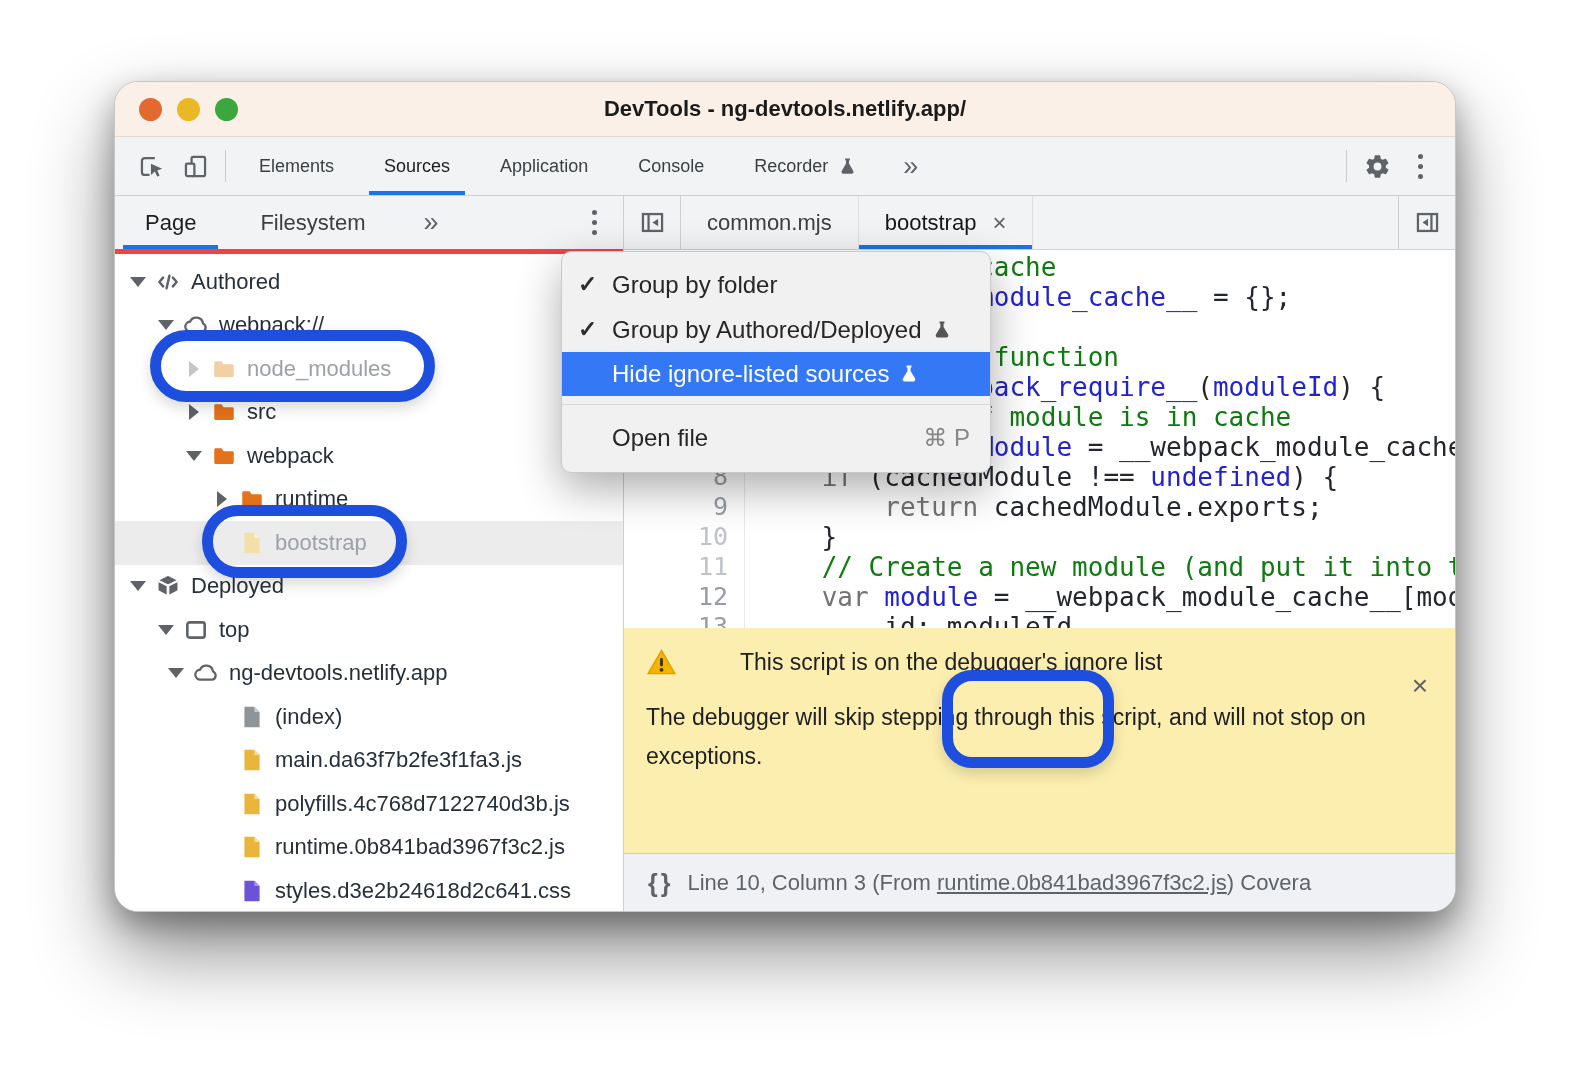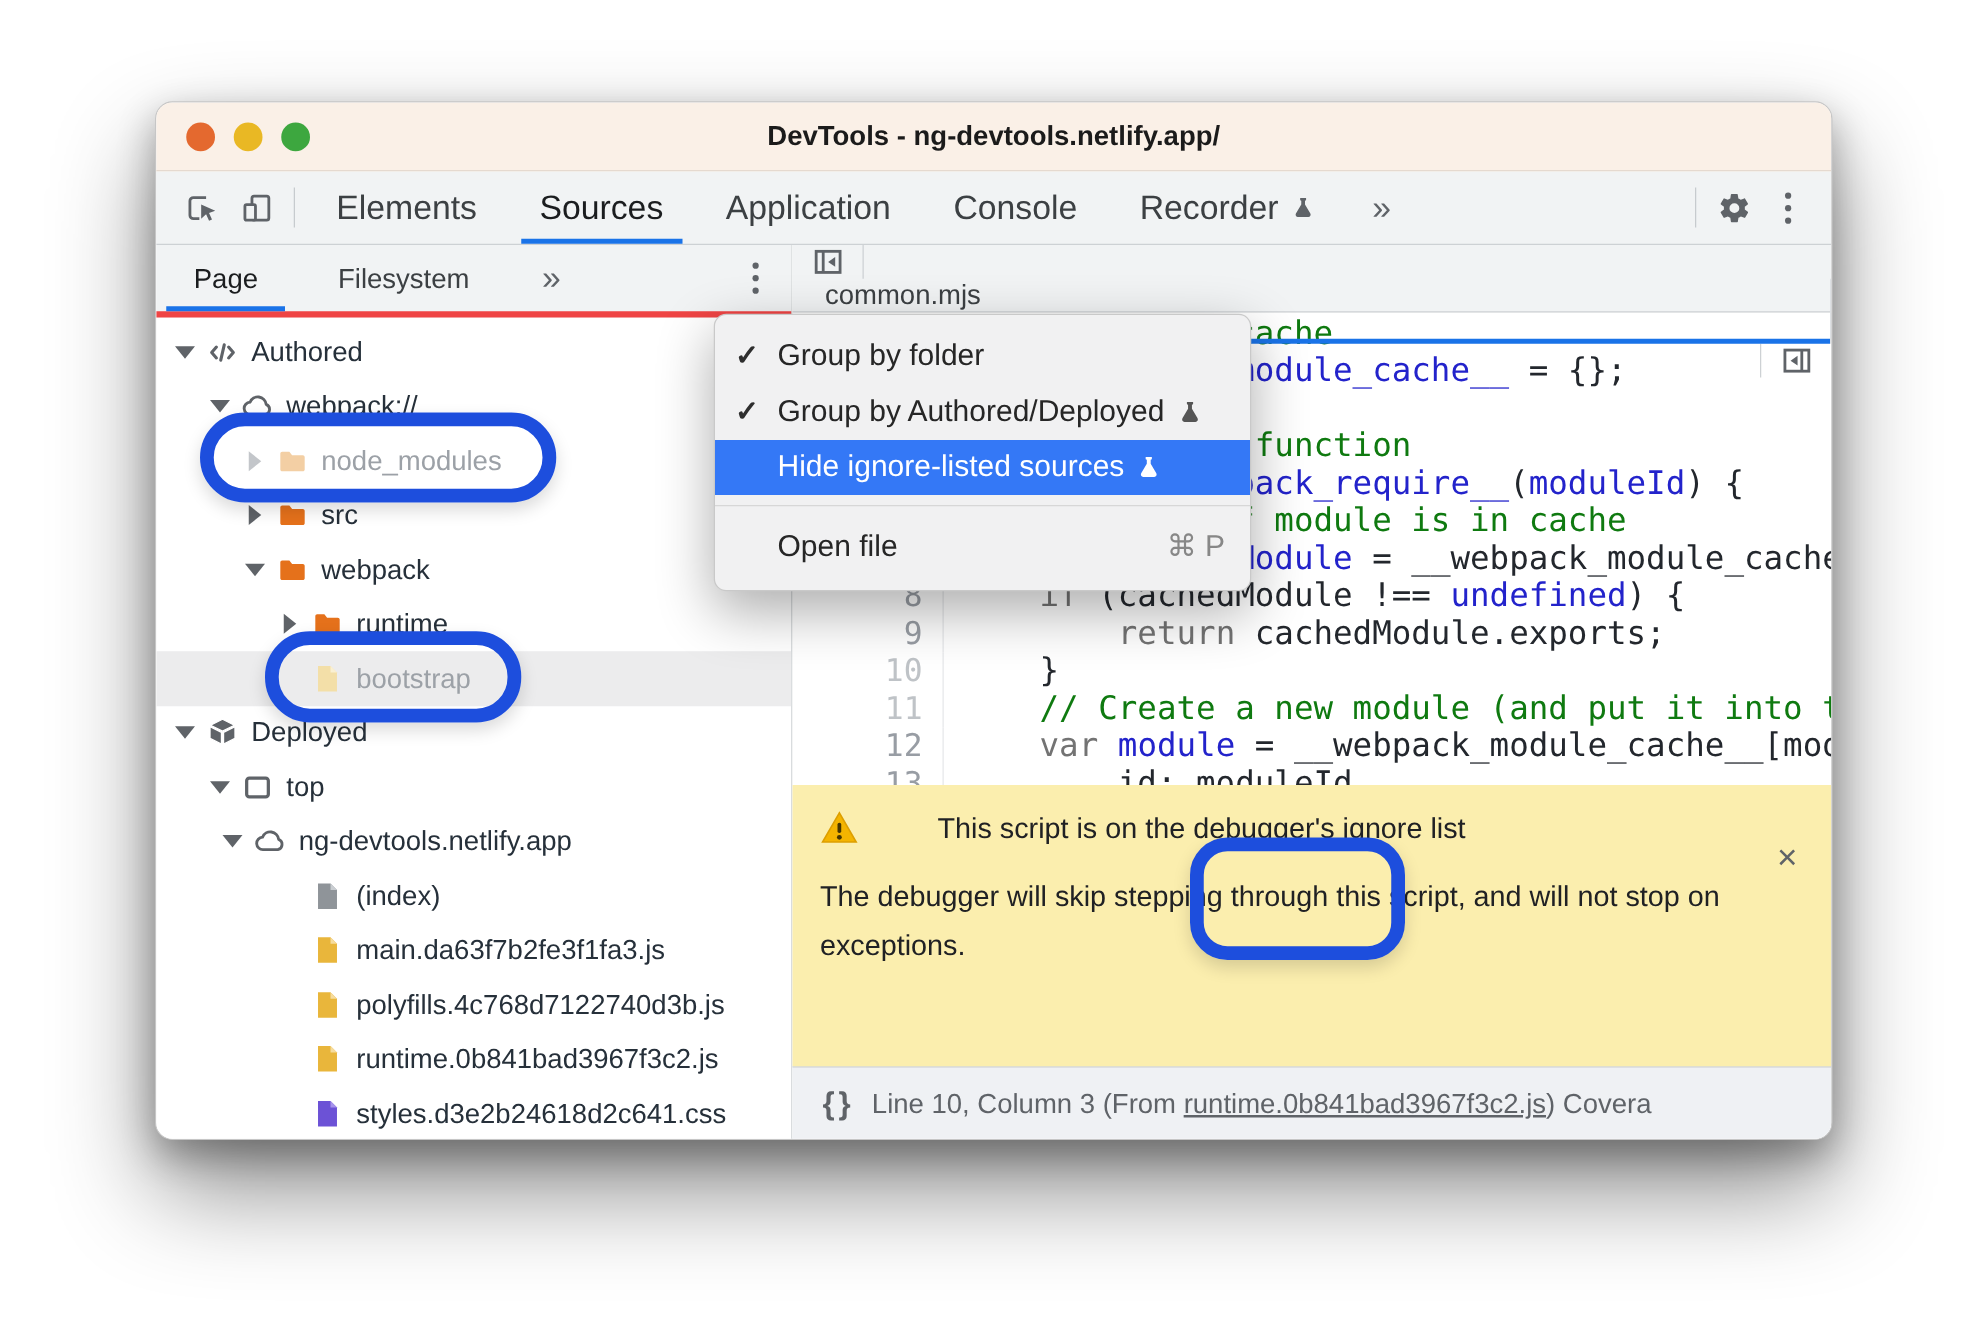--- a/index.html
+++ b/index.html
@@ -1,42 +1,42 @@
 <!DOCTYPE html>
 <html><head>
 <meta charset="utf-8">
 <style>
   html,body{margin:0;padding:0;width:1574px;height:1066px;background:#fff;
     font-family:"Liberation Sans",sans-serif;-webkit-font-smoothing:antialiased;}
   .canvas{position:relative;width:1574px;height:1066px;overflow:hidden;}
 
   
-  .window{position:absolute;left:124px;top:81px;width:1340px;height:829px;
-    background:#fff;border:1px solid #c6c6c6;border-radius:14px;overflow:hidden;
+  .window{position:absolute;left:114px;top:81px;width:1340px;height:829px;
+    background:#fff;border:1px solid #c6c6c6;border-radius:24px;overflow:hidden;
     box-shadow:0 40px 80px rgba(0,0,0,.45),0 12px 30px rgba(0,0,0,.30);}
 
   
   .titlebar{position:relative;height:54px;background:#faf0e7;border-bottom:1px solid #e5d9cf;
     display:flex;align-items:center;}
   .lights{display:flex;gap:15px;margin-left:24px;}
   .light{width:23px;height:23px;border-radius:50%;}
   .light.red{background:#e4692f;}
   .light.yellow{background:#e9b824;}
   .light.green{background:#3da73f;}
   .win-title{position:absolute;left:0;right:0;text-align:center;font-size:22px;font-weight:bold;color:#1b1b1b;}
 
   
   .toolbar{height:58px;background:#f1f3f4;border-bottom:1px solid #cdd1d4;
     display:flex;align-items:stretch;padding:0 14px;}
   .icon-btn{width:44px;display:flex;align-items:center;justify-content:center;cursor:pointer;}
   .icon-btn svg{width:27px;height:27px;}
   .v-div{width:1px;background:#c7cbce;margin:13px 8px;}
   .tb-tabs{display:flex;align-items:stretch;}
   .tb-tab{position:relative;display:flex;align-items:center;padding:0 25px;
-    font-size:27px;color:#3c4043;cursor:pointer;}
+    font-size:18px;color:#3c4043;cursor:pointer;}
   .tb-tab.active{color:#1b1d1f;}
   .tb-tab.active::after{content:"";position:absolute;left:10px;right:10px;bottom:0;height:4px;background:#1a73e8;}
   .tb-tab .flask{margin-left:9px;}
   .flask svg{width:21px;height:21px;display:block;}
   .more-tabs{display:flex;align-items:center;padding:0 20px;font-size:27px;color:#5f6368;cursor:pointer;}
   .tb-right{margin-left:auto;display:flex;align-items:stretch;}
   .kebab{display:flex;flex-direction:column;justify-content:center;align-items:center;gap:5px;width:42px;cursor:pointer;}
   .kebab .dot{width:5px;height:5px;border-radius:50%;background:#5f6368;}
 
   
@@ -55,21 +55,21 @@
   .arr-down{width:0;height:0;border-left:8px solid transparent;border-right:8px solid transparent;border-top:10px solid #5f6368;}
   .arr-right{width:0;height:0;border-top:8px solid transparent;border-bottom:8px solid transparent;border-left:10px solid #5f6368;}
   .tree-row.faded .arr-right{border-left-color:#c3c6ca;}
   .t-icon{width:30px;margin-left:2px;display:flex;justify-content:center;}
   .t-icon svg{width:26px;height:26px;display:block;}
   .t-label{margin-left:8px;font-size:22px;color:#26303a;white-space:nowrap;}
   .tree-row.faded .t-label{color:#9ca1a7;}
 
   
   .editor{flex:1;min-width:0;display:flex;flex-direction:column;background:#fff;}
-  .ed-tabs{height:53px;background:#f1f3f4;border-bottom:1px solid #cdd1d4;display:flex;align-items:stretch;flex-direction:column;}
+  .ed-tabs{height:53px;background:#f1f3f4;border-bottom:1px solid #cdd1d4;display:flex;align-items:stretch;}
   .panel-btn{width:56px;display:flex;align-items:center;justify-content:center;cursor:pointer;}
   .panel-btn svg{width:27px;height:27px;}
   .panel-btn.left{border-right:1px solid #cdd1d4;}
   .panel-btn.right{border-left:1px solid #cdd1d4;margin-left:auto;}
   .ed-tab{position:relative;display:flex;align-items:center;padding:0 26px;font-size:22px;color:#3c4043;
     border-right:1px solid #dde0e3;cursor:pointer;}
   .ed-tab.active{color:#17181a;}
   .ed-tab.active::after{content:"";position:absolute;left:0;right:0;bottom:0;height:4px;background:#1a73e8;}
   .tab-close{margin-left:16px;font-size:24px;color:#5f6368;line-height:1;}
 

